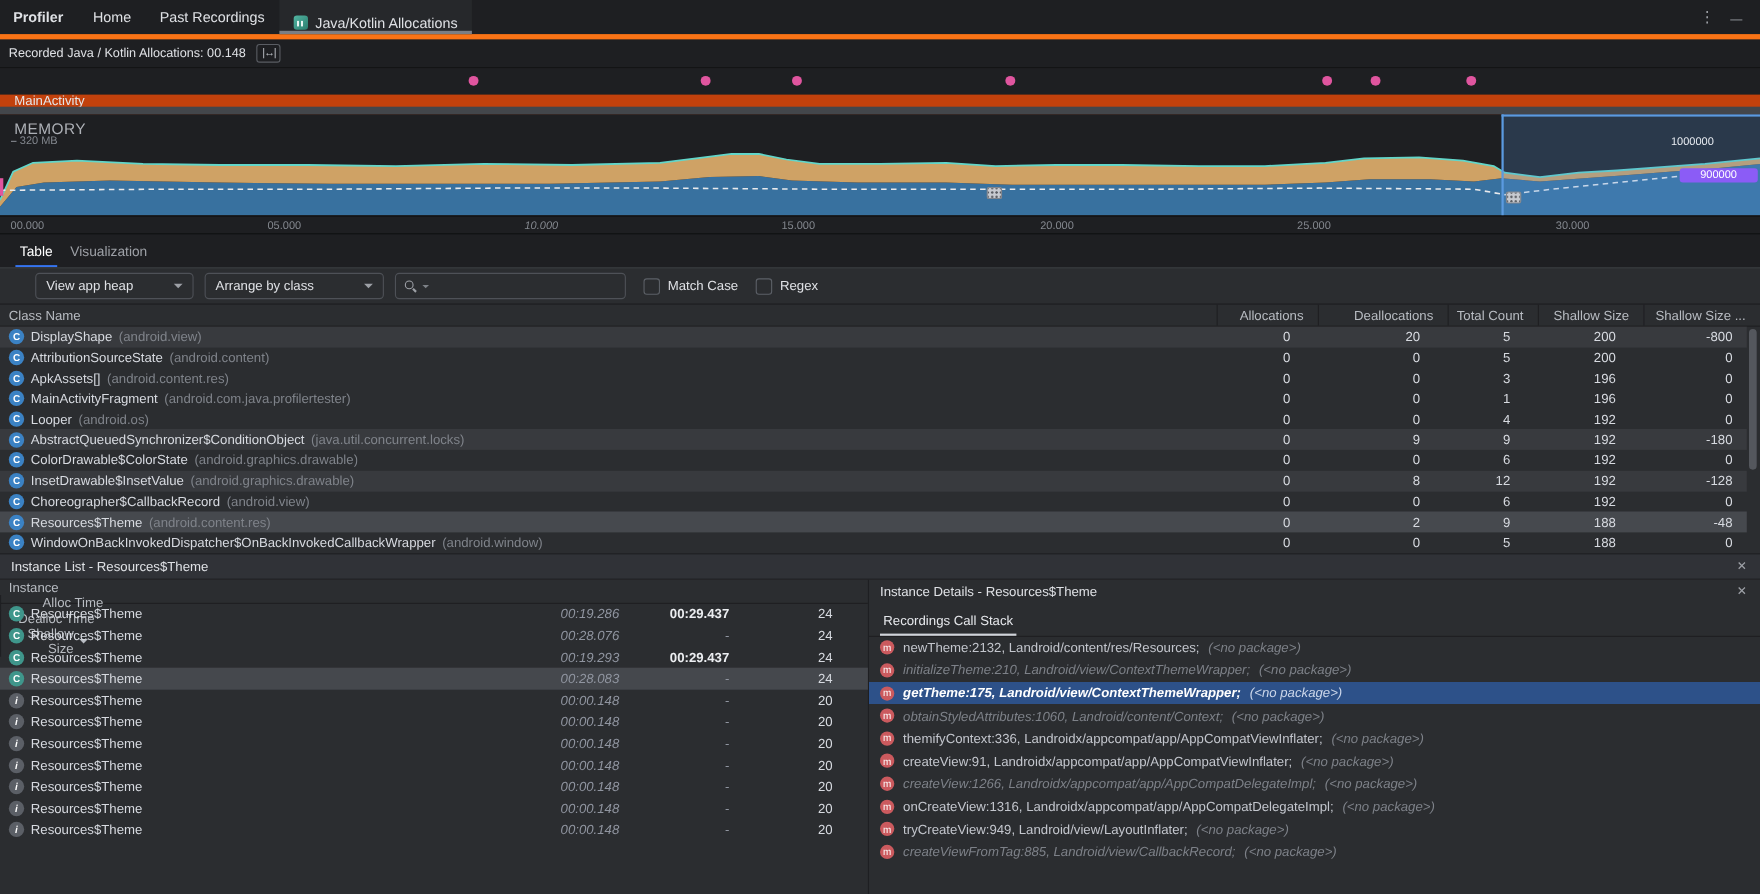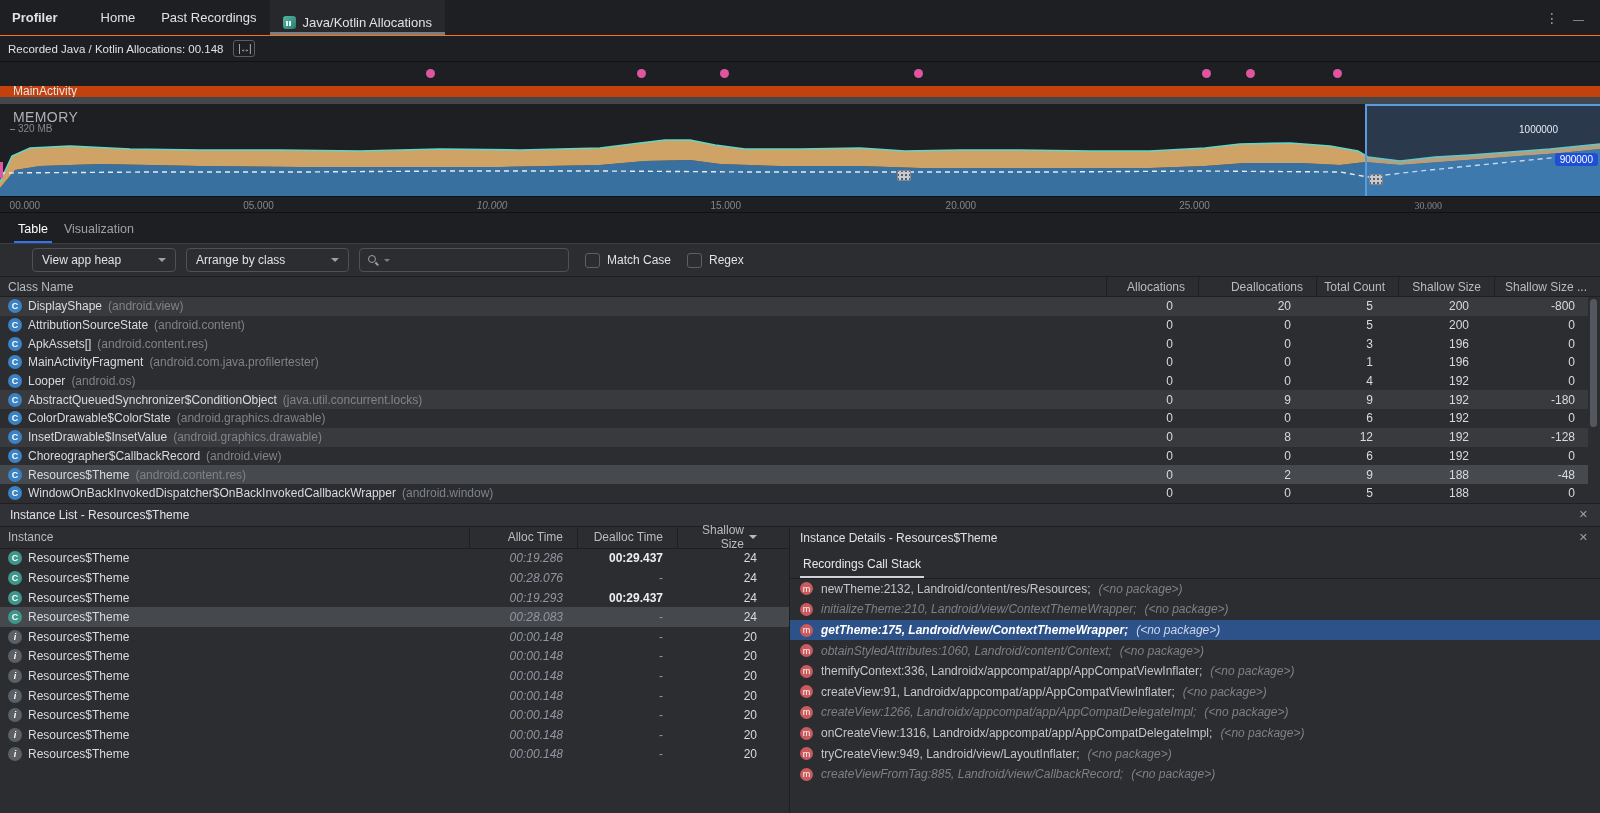--- a/index.html
+++ b/index.html
@@ -4,21 +4,21 @@
 <style>
   * { margin:0; padding:0; box-sizing:border-box; }
   html,body { width:1600px; height:813px; }
   body {
     background:#1e1f22; color:#dfe1e5; overflow:hidden;
     font-family:"Liberation Sans","DejaVu Sans",sans-serif; font-size:12px;
   }
   .app { display:flex; flex-direction:column; height:813px; }
 
   
-  .topbar { height:36px; display:flex; align-items:stretch; background:#1e1f22; border-bottom:1px solid #f97316;gap:16px; }
+  .topbar { height:36px; display:flex; align-items:stretch; background:#1e1f22; border-bottom:5px solid #f97316; }
   .app-title { font-weight:bold; font-size:13px; align-self:center; padding:0 14px 0 12px; }
   .top-tabs { display:flex; align-items:stretch; }
   .top-tab { display:flex; align-items:center; padding:0 13px; font-size:13px; color:#dfe1e5; cursor:default; }
   .top-tab.active { gap:7px; background:#26282b; border-bottom:3px solid #7a7e85; padding-top:13px; }
   .tab-icon { width:13px; height:13px; border-radius:3px; background:linear-gradient(135deg,#53b6a3,#2a7d6e); position:relative; }
   .tab-icon::after { content:""; position:absolute; left:3px; right:3px; bottom:3px; height:5px;
     background:linear-gradient(90deg,#e8f4f1 0 2px,transparent 2px 3.5px,#e8f4f1 3.5px 5.5px,transparent 5.5px 7px,#e8f4f1 7px); }
   .topbar-right { margin-left:auto; display:flex; align-items:center; gap:14px; padding-right:16px; color:#9da0a6; }
   .icon-btn { cursor:pointer; font-size:14px; }
   .kebab::after { content:"⋮"; }
@@ -40,21 +40,21 @@
 
   
   .chart { height:92px; position:relative; background:#1e1f22; }
   .chart svg { position:absolute; inset:0; }
   .mem-title { position:absolute; left:13px; top:5px; font-size:14px; letter-spacing:.4px; color:#aeb1b7; }
   .mem-axis { position:absolute; left:10px; top:19px; font-size:10px; color:#83878e; }
   .mem-axis::before { content:""; display:inline-block; width:5px; height:1px; background:#83878e; vertical-align:middle; margin-right:3px; }
   .pink-marker { position:absolute; left:0; top:58px; width:3px; height:16px; background:#e0559f; }
   .chart-selection { position:absolute; top:0; bottom:0; background:rgba(88,150,224,.22); border-left:2px solid #5b9ae0; border-top:2px solid #5b9ae0; }
   .sel-label { position:absolute; right:42px; top:20px; font-size:10px; color:#e7ebf1; }
-  .sel-badge { position:absolute; right:2px; top:49px; font-size:10px; color:#fff; background:#1d4ed8; border-radius:3px; padding:1px 5px; }
+  .sel-badge { position:absolute; right:2px; top:49px; font-size:10px; color:#fff; background:#8b5cf6; border-radius:3px; padding:1px 19px; }
   .range-handle { position:absolute; width:14px; height:11px; background:#c7cad0; border:1px solid #82868d; border-radius:2px;
     background-image:radial-gradient(#5a5d63 1px, transparent 1.2px); background-size:4px 4px; background-position:2px 2px; }
   .rh-left { left:897px; top:66px; }
   .rh-right { left:1369px; top:70px; }
 
   
   .ticks { height:17px; position:relative; background:#1e1f22; border-top:1px solid #101112; border-bottom:1px solid #101112; }
   .tick { position:absolute; top:3px; font-size:10px; color:#83878e; }
 
   
@@ -101,21 +101,21 @@
 
   
   .panel-bar { height:24px; display:flex; align-items:center; background:#303237; border-top:1px solid #1e1f22; border-bottom:1px solid #1e1f22; }
   .panel-bar .title { padding-left:10px; }
   .close { margin-left:auto; margin-right:12px; color:#9da0a6; cursor:pointer; font-size:11px; }
   .close::after { content:"✕"; }
 
   
   .bottom { flex:1; display:flex; min-height:0; background:#2b2d30; }
   .inst-list { width:790px; border-right:1px solid #1e1f22; display:flex; flex-direction:column; }
-  .il-header { display:flex; align-items:center; height:22px; border-bottom:1px solid #1e1f22; color:#b8bcc2; }
+  .il-header { display:flex; align-items:center; height:22px; border-bottom:1px solid #1e1f22; color:#b8bcc2;flex-direction:column; }
   .ilc { flex:none; }
   .il-name { flex:1; padding-left:8px; display:flex; align-items:center; gap:6px; min-width:0; }
   .il-alloc { width:108px; text-align:right; padding-right:14px; }
   .il-dealloc { width:100px; text-align:right; padding-right:14px; }
   .il-size { width:112px; text-align:right; padding-right:32px; }
   .il-header .ilc { align-self:stretch; display:flex; align-items:center; justify-content:flex-end; border-left:1px solid #1e1f22; }
   .il-header .il-name { justify-content:flex-start; border-left:none; }
   .sort-icon { width:0; height:0; border-left:4px solid transparent; border-right:4px solid transparent; border-top:4px solid #b8bcc2; margin-left:5px; }
   .il-row { display:flex; align-items:center; height:19.6px; color:#d7dae0; }
   .il-row.selected { background:#45484d; }
@@ -202,21 +202,21 @@
     <div class="range-handle rh-right"></div>
   </div>
 
   <div class="ticks">
       <span class="tick" style="left: 0.6%;">00.000</span>
       <span class="tick" style="left: 15.2%;">05.000</span>
       <span class="tick" style="left: 29.8%; font-style: italic;">10.000</span>
       <span class="tick" style="left: 44.4%;">15.000</span>
       <span class="tick" style="left: 59.1%;">20.000</span>
       <span class="tick" style="left: 73.7%;">25.000</span>
-      <span class="tick" style="left: 88.4%; font-family: Liberation Serif, serif;">30.000</span>
+      <span class="tick" style="left: 88.4%;">30.000</span>
     </div>
 
   <div class="view-tabs">
     <div class="view-tab active">Table</div>
     <div class="view-tab">Visualization</div>
   </div>
 
   <div class="filter-bar">
     <div class="dropdown dd-heap">
       <span>View app heap</span>

